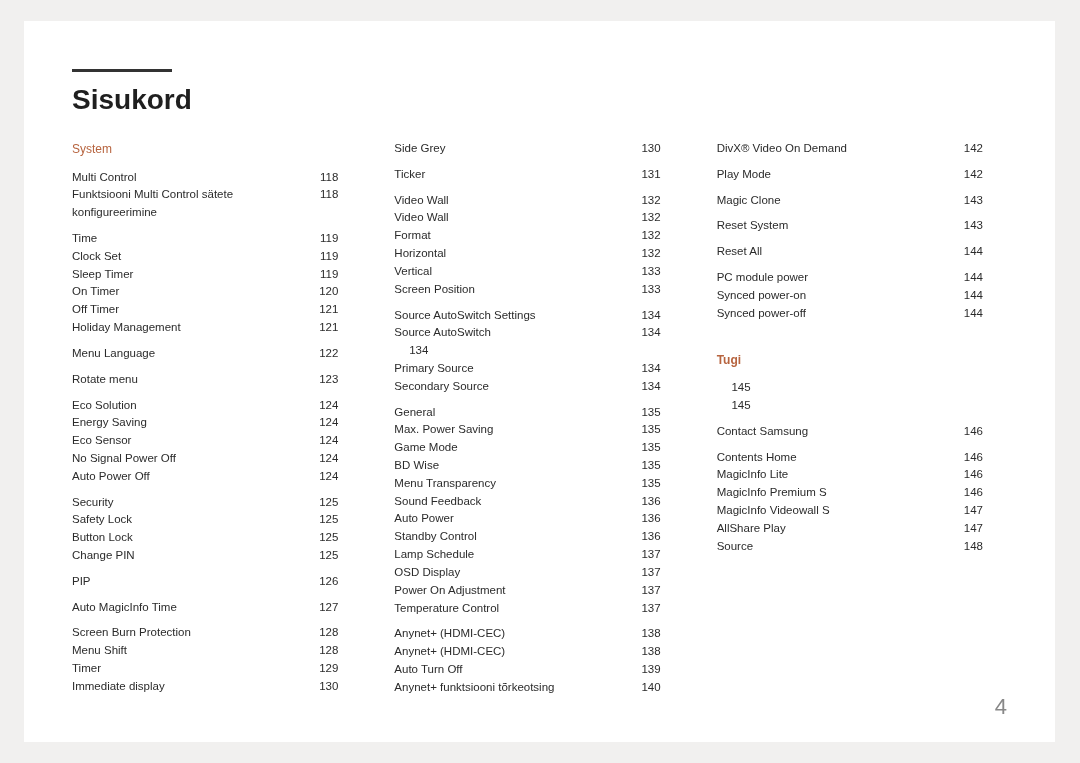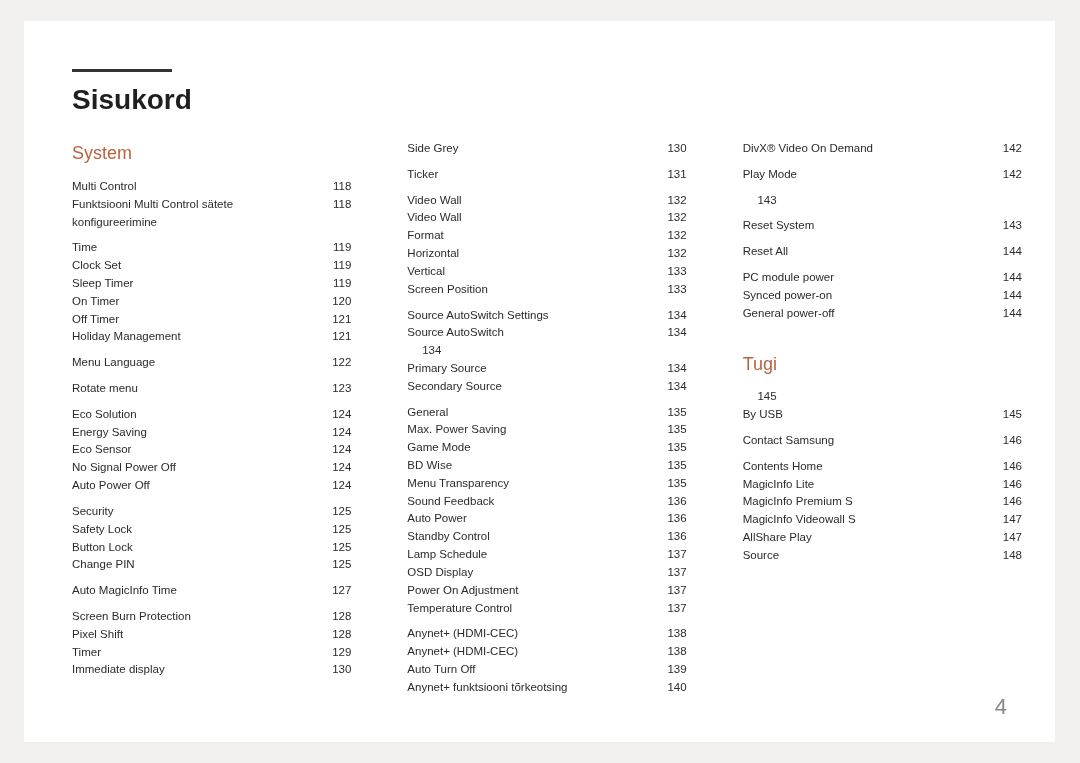--- a/index.html
+++ b/index.html
@@ -11,21 +11,21 @@
     overflow: hidden;
     position: relative;
   }
   .page {
     position: absolute;
     left: 24px;
     top: 21px;
     width: 1031px;
     height: 721px;
     background: #ffffff;
-    padding: 48px 33px 22px 48px;
+    padding: 48px 72px 22px 48px;
   }
   .title-rule {
     width: 100px;
     height: 3px;
     background: #333;
     margin-bottom: 12px;
   }
   .title {
     font-size: 28px;
     font-weight: 700;
@@ -36,26 +36,26 @@
     display: flex;
     gap: 56px;
   }
   .col {
     width: 293px;
     font-size: 11.5px;
     line-height: 1.55;
     color: #2b2b2b;
   }
   .section-head {
-    font-size: 18px;
+    font-size: 12px;
     color: #b7643f;
     font-weight: 400;
     margin-bottom: 10px;
   }
-  .section-head.mtop { margin-top: 28px; }
+  .section-head.mtop { margin-top: 28px; font-weight: bold; }
   .row {
     display: flex;
     justify-content: space-between;
     align-items: baseline;
   }
   .row .label { flex: 1; padding-right: 8px; }
   .row .pg { width: 34px; text-align: right; }
   .bold { font-weight: 400; }
   .group-gap { margin-top: 8px; }
   .pagenum {
@@ -150,32 +150,36 @@
         </div>
         <div class="row">
           <span class="label">Button Lock</span>
           <span class="pg">125</span>
         </div>
         <div class="row">
           <span class="label">Change PIN</span>
           <span class="pg">125</span>
         </div>
         <div class="group-gap"></div>
+        <div class="row">
+          <span class="label bold">PIP</span>
+          <span class="pg bold">126</span>
+        </div>
         <div class="group-gap"></div>
         <div class="row">
           <span class="label bold">Auto MagicInfo Time</span>
           <span class="pg bold">127</span>
         </div>
         <div class="group-gap"></div>
         <div class="row">
           <span class="label bold">Screen Burn Protection</span>
           <span class="pg bold">128</span>
         </div>
         <div class="row">
-          <span class="label">Pixel Shift</span>
+          <span class="label">Menu Shift</span>
           <span class="pg">128</span>
         </div>
         <div class="row">
           <span class="label">Timer</span>
           <span class="pg">129</span>
         </div>
         <div class="row">
           <span class="label">Immediate display</span>
           <span class="pg">130</span>
         </div>
@@ -307,20 +311,21 @@
           <span class="label bold">DivX® Video On Demand</span>
           <span class="pg bold">142</span>
         </div>
         <div class="group-gap"></div>
         <div class="row">
           <span class="label bold">Play Mode</span>
           <span class="pg bold">142</span>
         </div>
         <div class="group-gap"></div>
         <div class="row">
+          <span class="label bold">Magic Clone</span>
           <span class="pg bold">143</span>
         </div>
         <div class="group-gap"></div>
         <div class="row">
           <span class="label bold">Reset System</span>
           <span class="pg bold">143</span>
         </div>
         <div class="group-gap"></div>
         <div class="row">
           <span class="label bold">Reset All</span>
@@ -329,29 +334,28 @@
         <div class="group-gap"></div>
         <div class="row">
           <span class="label bold">PC module power</span>
           <span class="pg bold">144</span>
         </div>
         <div class="row">
           <span class="label">Synced power-on</span>
           <span class="pg">144</span>
         </div>
         <div class="row">
-          <span class="label">General power-off</span>
+          <span class="label">Synced power-off</span>
           <span class="pg">144</span>
         </div>
         <div class="section-head mtop">Tugi</div>
         <div class="row">
           <span class="pg bold">145</span>
         </div>
         <div class="row">
-          <span class="label">By USB</span>
           <span class="pg">145</span>
         </div>
         <div class="group-gap"></div>
         <div class="row">
           <span class="label bold">Contact Samsung</span>
           <span class="pg bold">146</span>
         </div>
         <div class="group-gap"></div>
         <div class="row">
           <span class="label bold">Contents Home</span>

